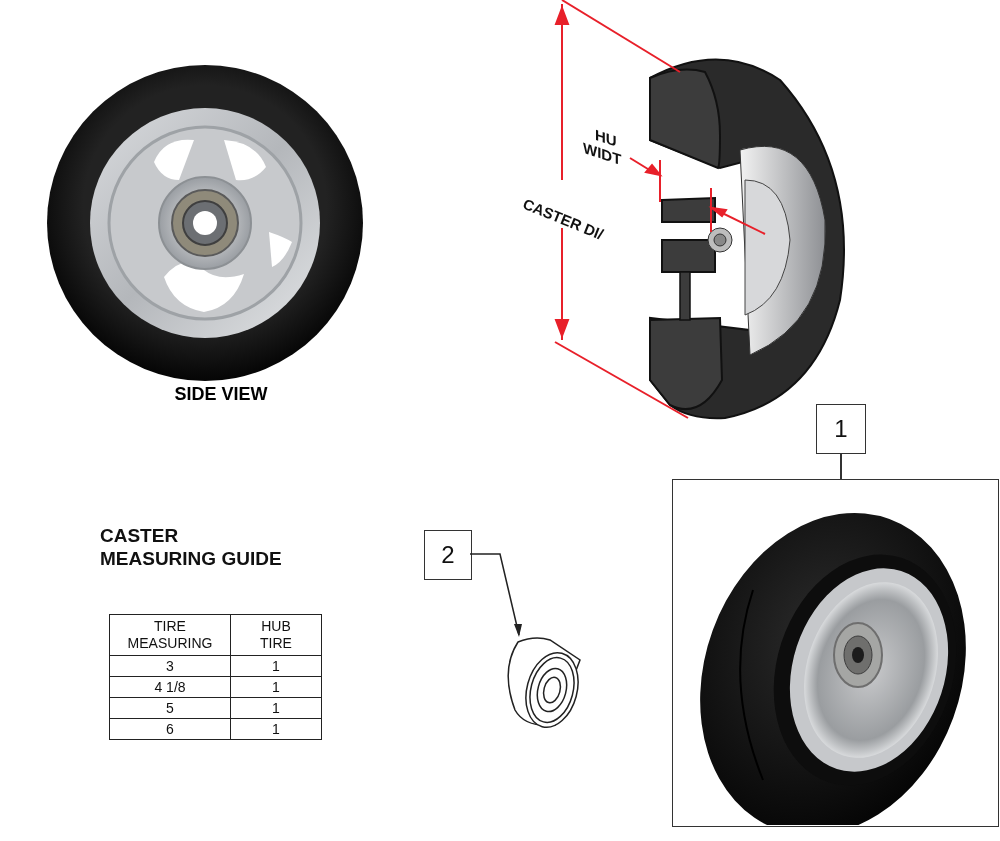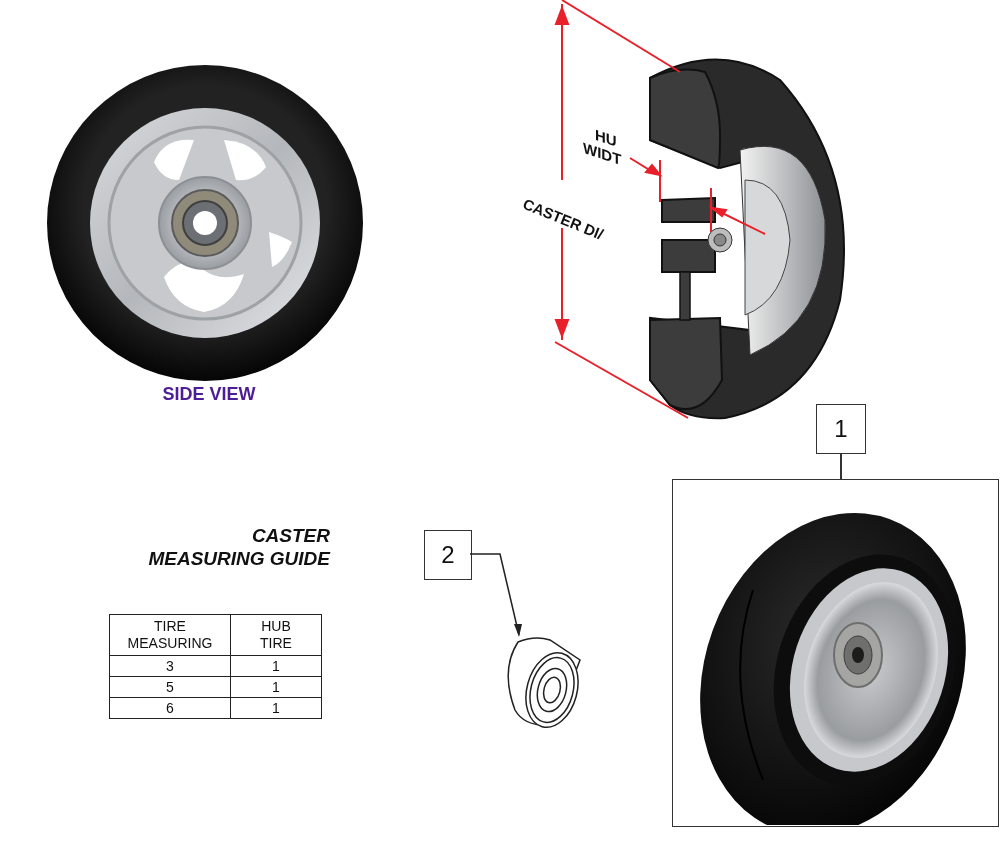--- a/index.html
+++ b/index.html
@@ -1,19 +1,19 @@
 <!DOCTYPE html>
 <html><head>
 <meta charset="utf-8">
 <style>
   html, body { margin:0; padding:0; background:#ffffff; }
   body { width:1000px; height:841px; position:relative; overflow:hidden; font-family:"Liberation Sans", sans-serif; }
   .abs { position:absolute; }
-  .side-view-label { left:144px; top:384px; width:130px; text-align:center; font-weight:bold; font-size:18px; color:#4c1d95; }
-  .guide-title { left:100px; top:524px; width:230px; text-align:right; font-weight:bold; font-style:italic; font-size:19px; line-height:23px; color:#111; }
+  .side-view-label { left:156px; top:384px; width:130px; text-align:center; font-weight:bold; font-size:18px; color:#000000; }
+  .guide-title { left:100px; top:524px; width:230px; text-align:left; font-weight:bold; font-size:19px; line-height:23px; color:#111; }
   table.guide { position:absolute; left:109px; top:588px; border-collapse:collapse; font-size:14px; color:#111;margin-top:26px; }
   table.guide td, table.guide th { border:1.5px solid #222; text-align:center; font-weight:normal; padding:0; }
   table.guide th { height:40px; line-height:17px; }
   table.guide td { height:20px; line-height:18px; }
   .col1 { width:120px; } .col2 { width:90px; }
   .callout { border:1.5px solid #333; background:#fff; text-align:center; font-size:24px; color:#111; }
   .photo-frame { left:672px; top:479px; width:327px; height:348px; border:1.5px solid #333; box-sizing:border-box; }
 </style>
 </head>
 <body>
@@ -109,20 +109,24 @@
     <th class="col2">
           <div>HUB</div>
           <div>TIRE</div>
         </th>
   </tr>
   <tr>
         <td>3</td>
         <td>1</td>
       </tr>
   <tr>
+        <td>4 1/8</td>
+        <td>1</td>
+      </tr>
+  <tr>
         <td>5</td>
         <td>1</td>
       </tr>
   <tr>
         <td>6</td>
         <td>1</td>
       </tr>
 </tbody>
   </table>
 

